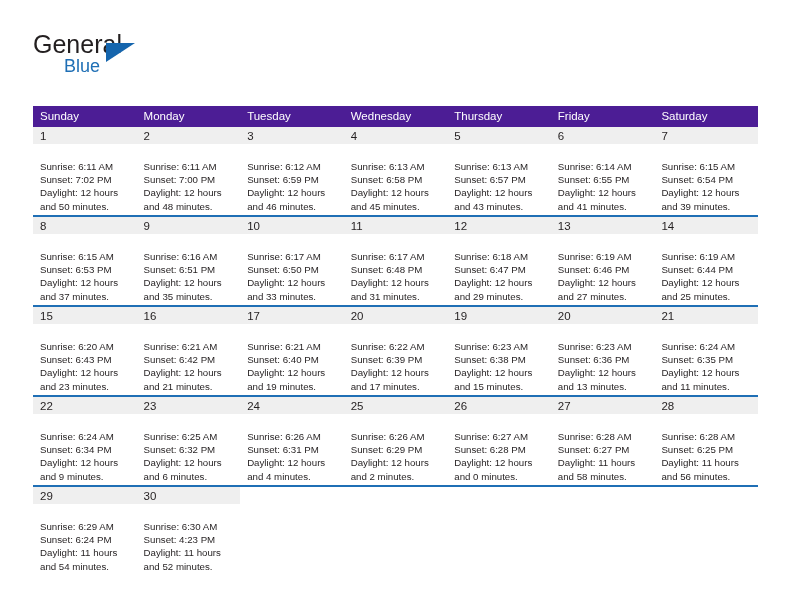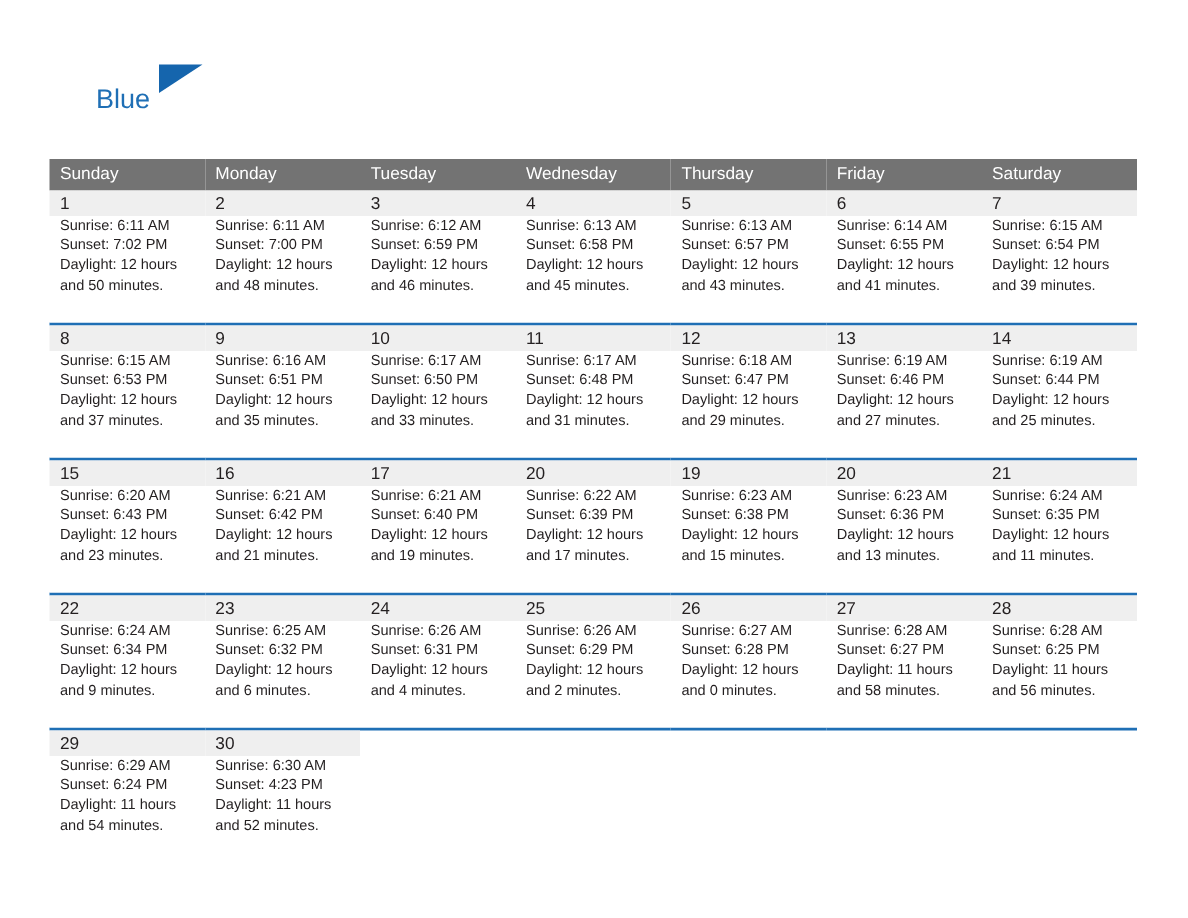--- a/index.html
+++ b/index.html
@@ -94,21 +94,21 @@
   .calendar {
     position: absolute;
     left: 33px;
     top: 106px;
     width: 725px;
     border-collapse: collapse;
     table-layout: fixed;
   }
 
   .calendar th {
-    background: #737373;
+    background: #4c1d95;
     color: #ffffff;
     font-size: 11.5px;
     font-weight: normal;
     text-align: left;
     padding: 4px 0 5px 7px;
     height: 12px;
     border: none;
   }
 
   .calendar td {
@@ -132,37 +132,38 @@
 
   .daynum {
     font-size: 11.5px;
     color: #231f20;
     padding: 2px 0 0 7px;
     line-height: 15px;
     height: 15px;
   }
 
   .details {
-    padding: 0 0 0 7px;
+    padding: 16px 0 0 7px;
     font-size: 9.7px;
     line-height: 13.2px;
     color: #231f20;
   }
   .details div {
     white-space: nowrap;
   }
 </style>
 </head>
 <body>
 
 <div class="page">
 
   <div class="header">
 
     <div class="brand">
+      <span class="brand-general">General</span>
       <span class="brand-flag"></span>
       <span class="brand-blue">Blue</span>
     </div>
 
 
   </div>
 
   <table class="calendar">
     <thead>
       <tr>

